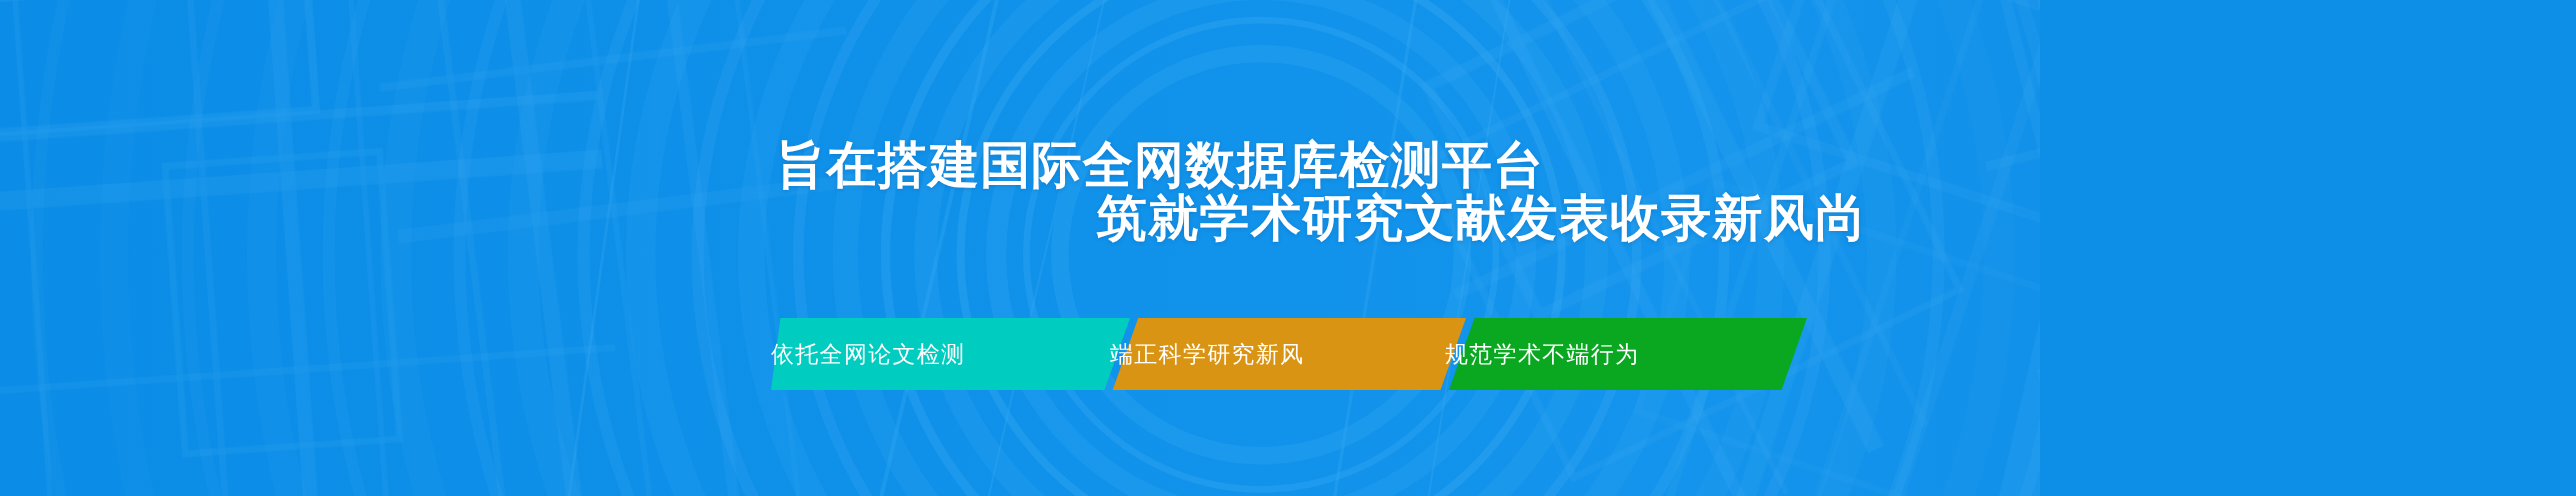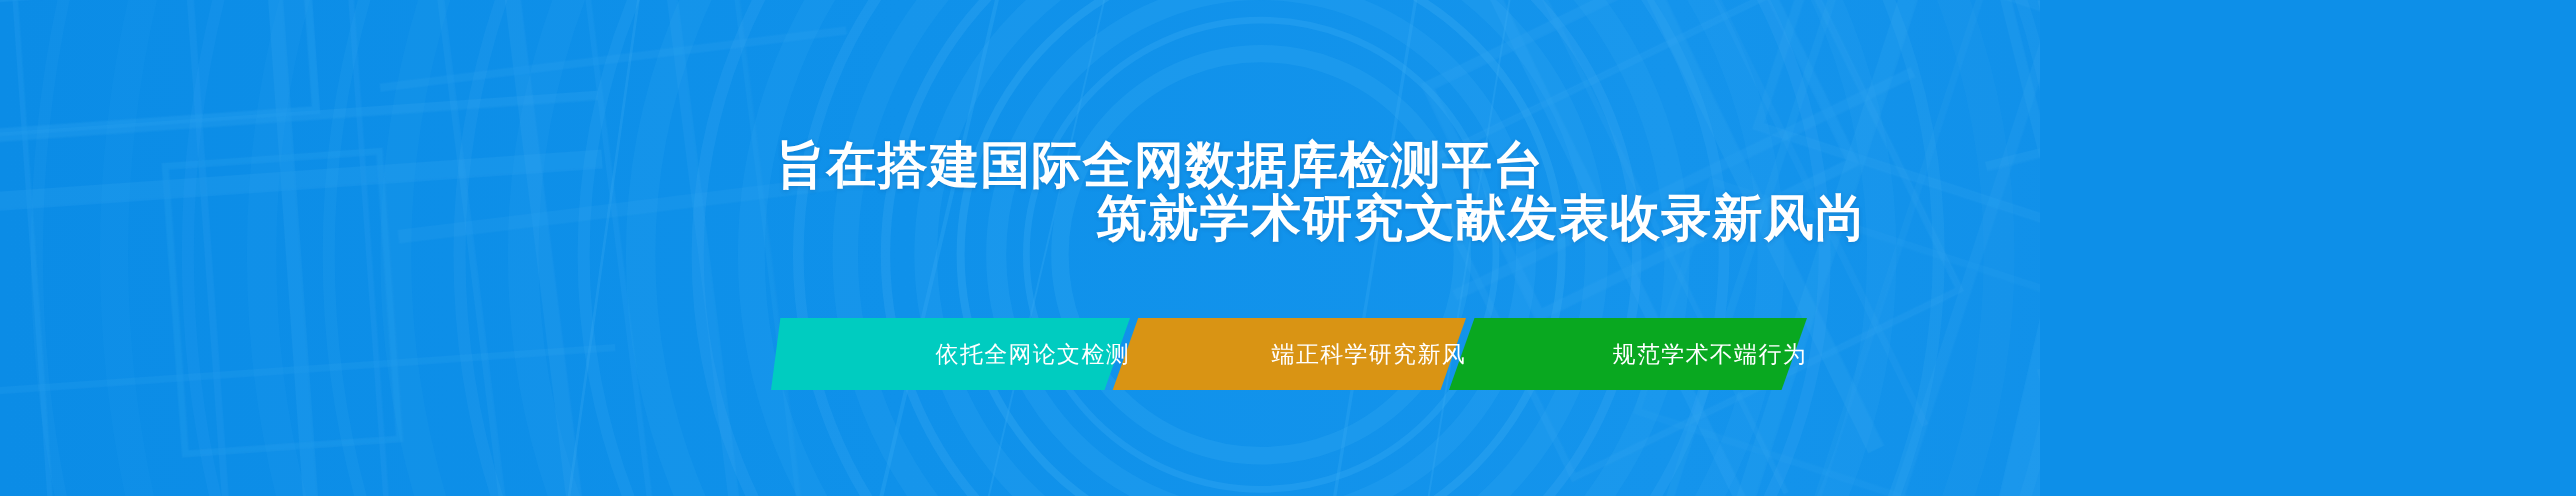--- a/index.html
+++ b/index.html
@@ -42,21 +42,21 @@
     top:318px;
     width:1036px;
     height:72px;
   }
   .badge{
     position:absolute;
     top:0;
     height:72px;
     display:flex;
     align-items:center;
-    justify-content:flex-end;
+    justify-content:flex-start;
   }
   .badge-shape{
     position:absolute;
     inset:0;
     z-index:0;
   }
   .badge-shape svg{display:block;width:100%;height:100%;}
   .badge-label{
     position:relative;
     z-index:1;

